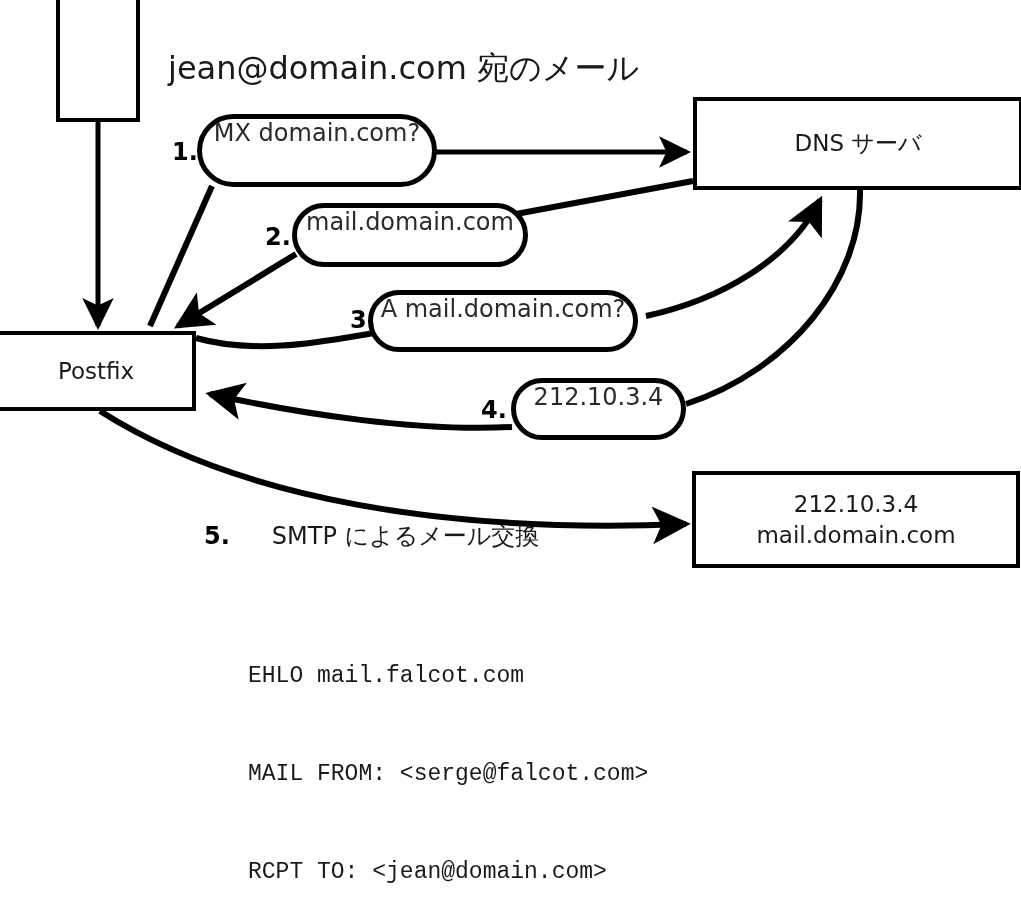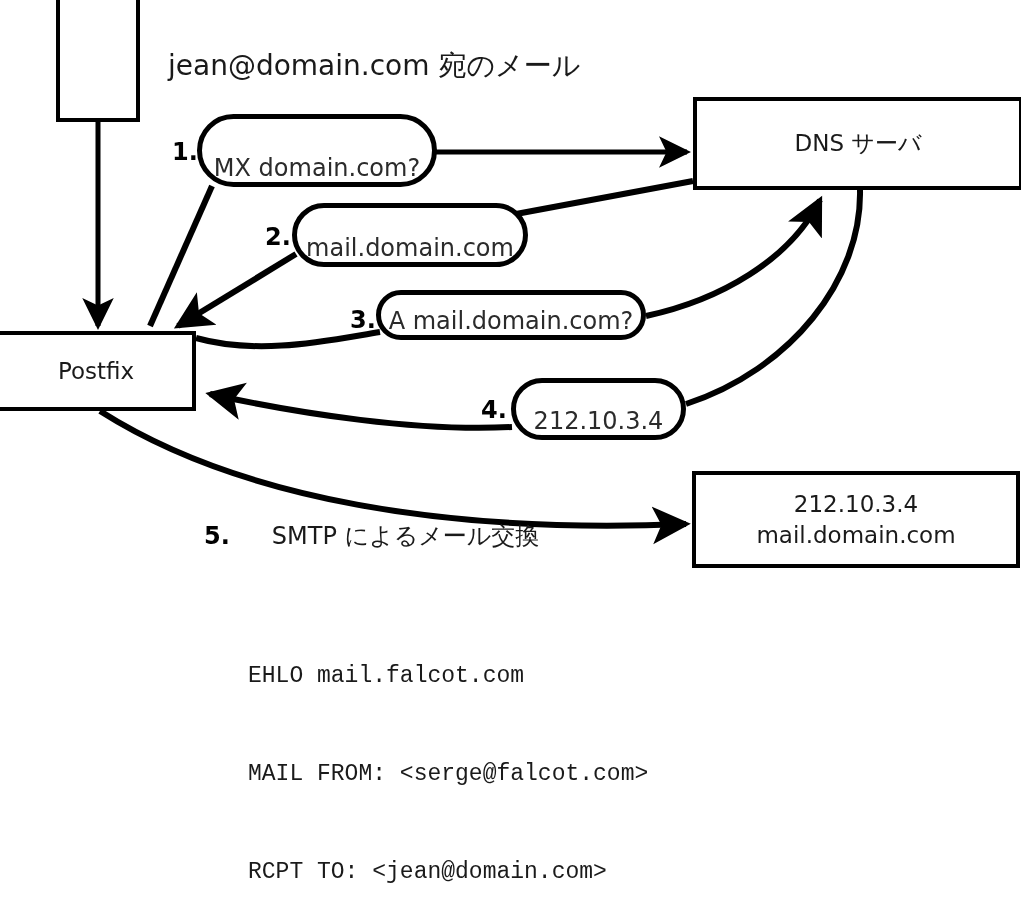--- a/index.html
+++ b/index.html
@@ -39,39 +39,39 @@
     line-height: 1.32;
     color: #1a1a1a;
     z-index: 3;
   }
   .bubble {
     position: absolute;
     box-sizing: border-box;
     border: 5px solid #000;
     background: #fff;
     display: flex;
-    align-items: flex-end;
+    align-items: flex-start;
     justify-content: center;
     text-align: center;
     font-size: 24px;
     color: #2b2b2b;
     white-space: nowrap;
     z-index: 4;
   }
   .step-num {
     position: absolute;
     font-size: 24px;
     font-weight: bold;
     color: #000;
     z-index: 5;
     white-space: nowrap;
   }
   .plain-text {
     position: absolute;
-    font-size: 28px;
+    font-size: 32px;
     color: #1a1a1a;
     white-space: nowrap;
     z-index: 5;
   }
   .caption-row {
     position: absolute;
     display: flex;
     align-items: baseline;
     gap: 10px;
     z-index: 5;
@@ -154,21 +154,21 @@
   <div class="bubble" style="left:197px; top:114px; width:240px; height:73px; border-radius:37px;">
     <span>MX domain.com?</span>
   </div>
 
   <div class="step-num" style="left:265px; top:223px;">2.</div>
   <div class="bubble" style="left:292px; top:203px; width:236px; height:64px; border-radius:32px;">
     <span>mail.domain.com</span>
   </div>
 
   <div class="step-num" style="left:350px; top:306px;">3.</div>
-  <div class="bubble" style="left:376px; top:290px; width:270px; height:50px; border-radius:33px;">
+  <div class="bubble" style="left:368px; top:290px; width:270px; height:62px; border-radius:33px;">
     <span>A mail.domain.com?</span>
   </div>
 
   <div class="step-num" style="left:481px; top:396px;">4.</div>
   <div class="bubble" style="left:511px; top:378px; width:175px; height:62px; border-radius:31px;">
     <span>212.10.3.4</span>
   </div>
 
   <div class="caption-row" style="left:204px; top:520px;">
     <span class="cap-num">5.</span>

